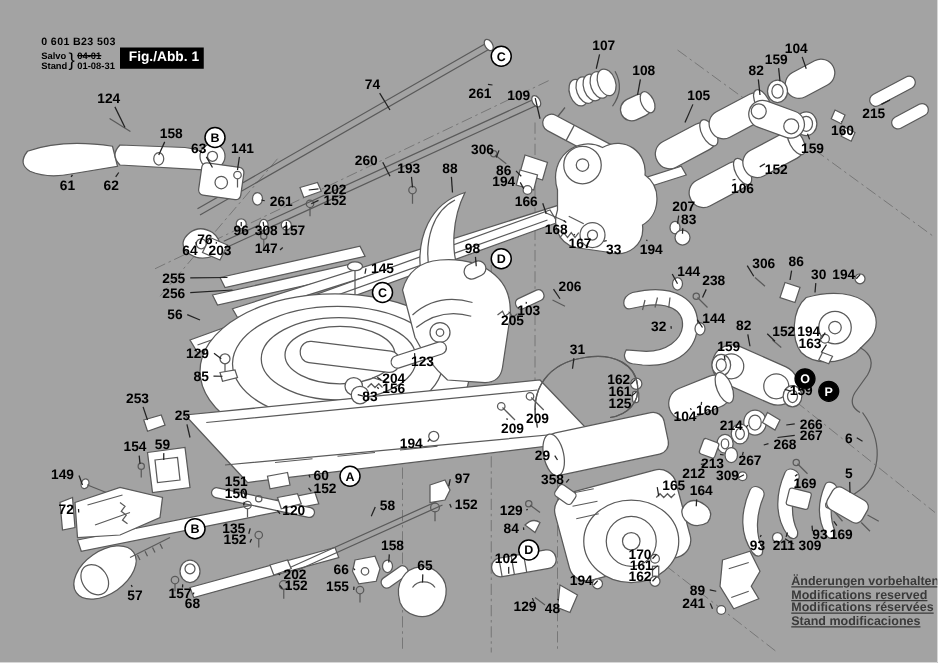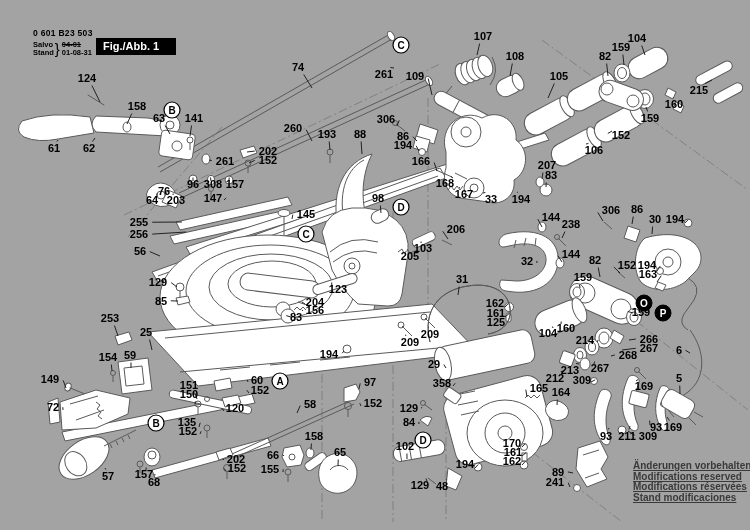--- a/index.html
+++ b/index.html
@@ -7,21 +7,21 @@
         font-family:"Liberation Sans",sans-serif;}
   
   #hdr{position:absolute;left:33px;top:28px;color:#000;}
   #part-number{font-size:8.5px;font-weight:bold;letter-spacing:.3px;}
   #stand-issue{display:flex;align-items:center;margin-top:2px;font-size:7.5px;font-weight:bold;}
   #stand-issue .lbls div{line-height:8px;}
   #stand-issue .brace{font-size:15px;font-weight:normal;margin:0 2px 0 1px;}
   #stand-issue .vals div{line-height:8px;}
   .strike{text-decoration:line-through;}
   #fig-box{position:absolute;left:96px;top:38px;background:#000;color:#fff;
-           font-size:11px;font-weight:bold;padding:2px 17px 3px 7px;}
+           font-size:11px;font-weight:bold;padding:2px 4px 3px 7px;}
   
   #ftr{position:absolute;left:633px;top:461px;font-size:10px;line-height:10.5px;
        color:#3a3a3a;font-weight:bold;white-space:nowrap;text-decoration:underline;}
   
   svg{position:absolute;left:0;top:0;}
   .art path,.art rect,.art ellipse,.art circle,.art line{stroke:#5a5a5a;stroke-width:1;fill:none;}
   .art .f{fill:#fff;}
   .dd path{stroke:#777;stroke-width:.8;stroke-dasharray:9 3 2 3;fill:none;}
   .plabel{font:bold 11px "Liberation Sans",sans-serif;fill:#000;text-anchor:middle;}
   .leader{stroke:#222;stroke-width:1;}

